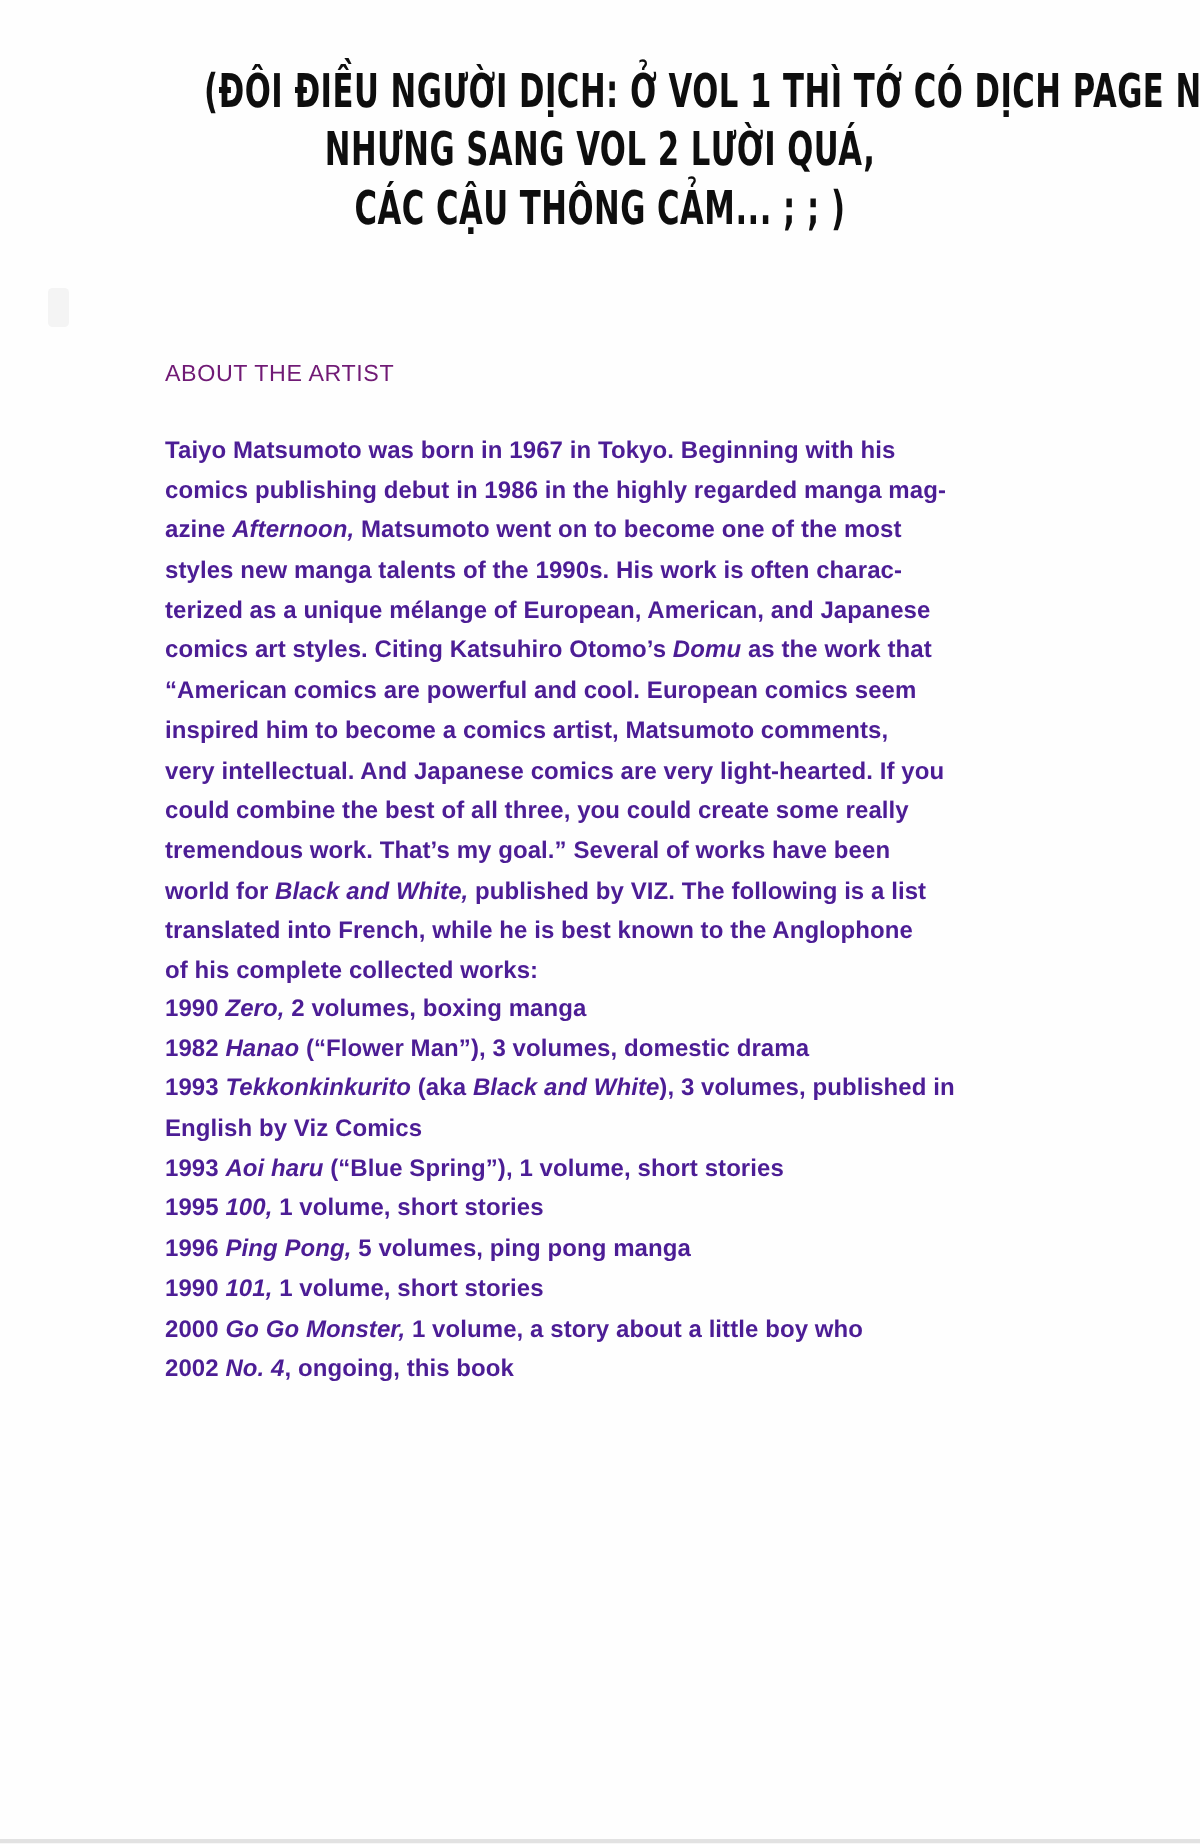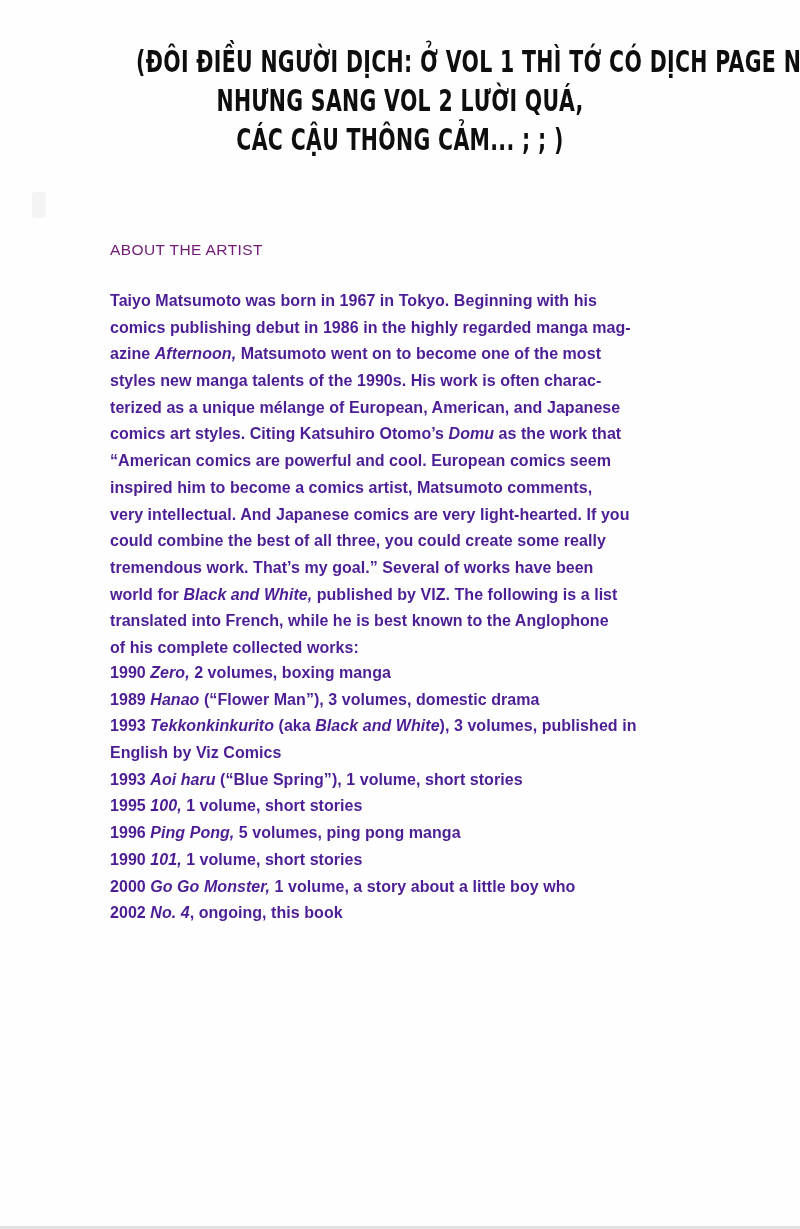--- a/index.html
+++ b/index.html
@@ -112,21 +112,21 @@
       <div class="tline"><span>very intellectual. And Japanese comics are very light-hearted. If you</span></div>
       <div class="tline"><span>could combine the best of all three, you could create some really</span></div>
       <div class="tline"><span>tremendous work. That’s my goal.” Several of works have been</span></div>
       <div class="tline"><span>world for </span><span class="it">Black and White,</span><span> published by VIZ. The following is a list</span></div>
       <div class="tline"><span>translated into French, while he is best known to the Anglophone</span></div>
       <div class="tline"><span>of his complete collected works:</span></div>
     </div>
 
   <div class="works textblock">
       <div class="tline"><span>1990 </span><span class="it">Zero,</span><span> 2 volumes, boxing manga</span></div>
-      <div class="tline"><span>1989 </span><span class="it">Hanao</span><span> (“Flower Man”), 3 volumes, domestic drama</span></div>
+      <div class="tline"><span>1982 </span><span class="it">Hanao</span><span> (“Flower Man”), 3 volumes, domestic drama</span></div>
       <div class="tline"><span>1993 </span><span class="it">Tekkonkinkurito</span><span> (aka </span><span class="it">Black and White</span><span>), 3 volumes, published in</span></div>
       <div class="tline"><span>English by Viz Comics</span></div>
       <div class="tline"><span>1993 </span><span class="it">Aoi haru</span><span> (“Blue Spring”), 1 volume, short stories</span></div>
       <div class="tline"><span>1995 </span><span class="it">100,</span><span> 1 volume, short stories</span></div>
       <div class="tline"><span>1996 </span><span class="it">Ping Pong,</span><span> 5 volumes, ping pong manga</span></div>
       <div class="tline"><span>1990 </span><span class="it">101,</span><span> 1 volume, short stories</span></div>
       <div class="tline"><span>2000 </span><span class="it">Go Go Monster,</span><span> 1 volume, a story about a little boy who</span></div>
       <div class="tline"><span>2002 </span><span class="it">No. 4</span><span>, ongoing, this book</span></div>
     </div>
 

